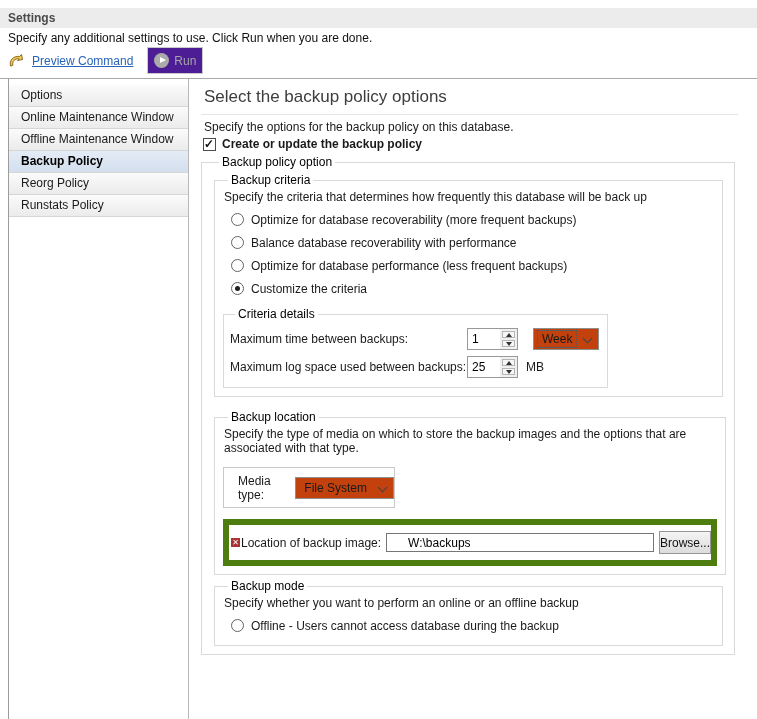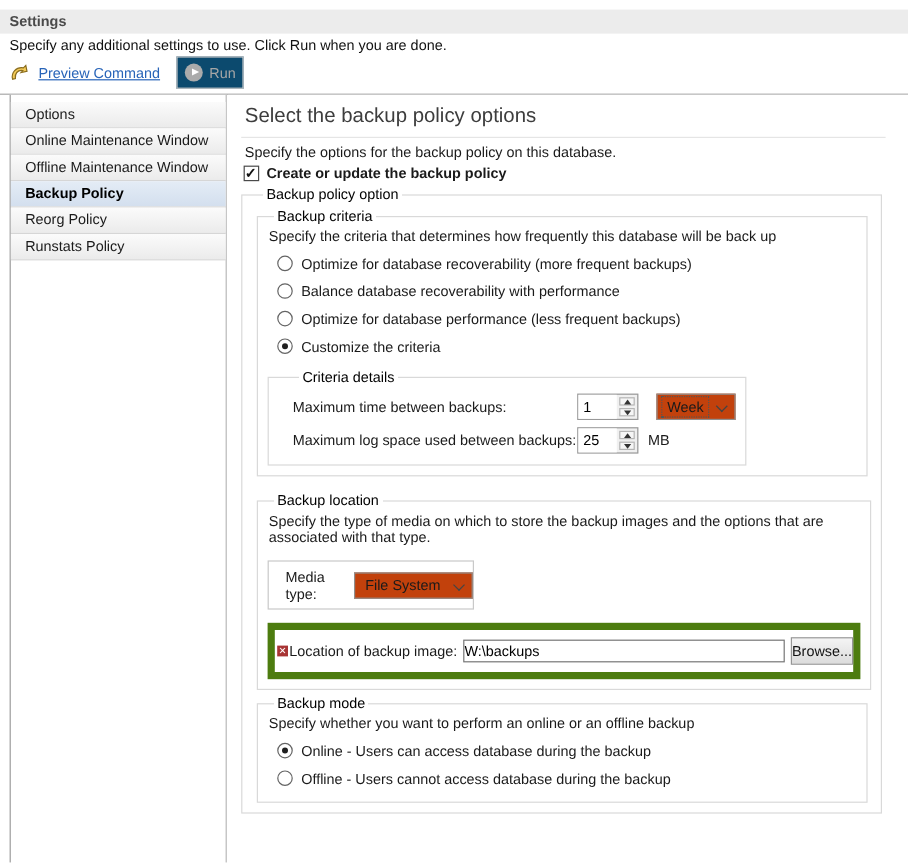--- a/index.html
+++ b/index.html
@@ -7,21 +7,21 @@
   body { font-family: "Liberation Sans", sans-serif; font-size: 12px; color:#1a1a1a; }
   .screen { position:relative; width:757px; height:719px; background:#fff; overflow:hidden; }
 
   
   .settings-band { position:absolute; top:8px; left:0; right:0; height:20px; background:#ececec;
                    line-height:20px; padding-left:8px; font-weight:bold; color:#4a4a4a; }
   .page-desc { position:absolute; top:31px; left:8px; color:#111; }
   .toolbar { position:absolute; top:47px; left:8px; height:27px; display:flex; align-items:center; }
   .preview-icon { width:18px; height:16px; display:inline-block; margin-right:6px; }
   .preview-link { color:#2864b8; text-decoration:underline; cursor:pointer; }
-  .run-btn { margin-left:14px; width:56px; height:27px; background:#0c4a6e; border:1px solid #c9c9c9;
+  .run-btn { margin-left:14px; width:56px; height:27px; background:#4c1d95; border:1px solid #c9c9c9;
              display:flex; align-items:center; justify-content:center; gap:5px; color:#a6a6a6;
              font-family:"Liberation Sans",sans-serif; font-size:12px; }
   .run-icon { width:15px; height:15px; border-radius:50%; background:#ababab; position:relative; flex:0 0 auto; }
   .run-icon::after { content:""; position:absolute; left:6px; top:4px; border-left:6px solid #fff;
                      border-top:3.5px solid transparent; border-bottom:3.5px solid transparent; }
   .hdivider { position:absolute; top:78px; left:0; right:0; height:1px; background:#a8a8a8; }
 
   
   .sidebar { position:absolute; left:8px; top:79px; width:181px; bottom:0; background:#fff;
              border-left:1px solid #9c9c9c; border-right:1px solid #b8b8b8; padding-top:6px; }
@@ -42,21 +42,21 @@
   legend { padding:0 3px; margin-left:5px; color:#000000; }
   .outer { position:absolute; top:76px; left:11px; width:532px; padding:0 8px 8px 12px; }
   .grp { width:509px; margin-top:4px; padding:1px 8px 8px 8px; }
   .grp-desc { margin:2px 0 4px 1px; }
   .grp-desc.wrap { width:492px; }
 
   .radio-row { display:flex; align-items:center; gap:7px; height:23px; margin-left:8px; cursor:pointer; }
   .radio { width:13px; height:13px; border:1px solid #646464; border-radius:50%; background:#fff; position:relative; flex:0 0 auto; }
   .radio.on::after { content:""; position:absolute; left:3px; top:3px; width:5px; height:5px; border-radius:50%; background:#1f1f1f; }
 
-  .details { width:372px; margin-top:7px; padding:2px 8px 8px 20px; }
+  .details { width:372px; margin-top:7px; padding:2px 8px 8px 6px; }
   .detail-row { display:flex; align-items:center; margin-top:4px; height:24px; }
   .detail-label { width:237px; flex:0 0 auto; }
 
   .spinbox { display:inline-flex; height:22px; border:1px solid #999; background:#f0f0f0; align-items:stretch; }
   .spin-input { width:32px; border:none; outline:none; padding:0 4px; font-family:"Liberation Sans",sans-serif; font-size:12px; background:#fff; }
   .spin-btns { width:17px; display:flex; flex-direction:column; padding:2px; gap:2px; }
   .spin-btn { flex:1; background:#f6f6f6; border:1px solid #b5b5b5; display:flex; align-items:center; justify-content:center; cursor:pointer; }
   .spin-btn.up::after { content:""; border-left:3px solid transparent; border-right:3px solid transparent; border-bottom:4px solid #333; }
   .spin-btn.down::after { content:""; border-left:3px solid transparent; border-right:3px solid transparent; border-top:4px solid #333; }
 
@@ -71,21 +71,21 @@
   .unit { margin-left:8px; }
 
   .media-panel { margin-top:12px; width:172px; height:41px; border:1px solid #c9c9c9;
                  display:flex; align-items:center; padding-left:14px; gap:7px; }
   .loc-panel { margin-top:11px; width:494px; height:47px; border:6px solid #4d7c0f;
                display:flex; align-items:center; padding-left:2px; }
   .err-icon { width:9px; height:9px; background:#a83434; position:relative; flex:0 0 auto; }
   .err-icon::after { content:"✕"; position:absolute; left:0; top:0; width:9px; height:9px;
                      color:#fff; font-size:8px; line-height:9px; text-align:center; }
   .loc-label { margin:0 5px 0 1px; white-space:nowrap; }
-  .loc-input { width:300px; height:19px; border:1px solid #767676; padding:0 0;
+  .loc-input { width:300px; height:19px; border:1px solid #767676; padding:0 21px;
                font-family:"Liberation Sans",sans-serif; font-size:12px; }
   .browse-btn { margin-left:5px; width:56px; height:23px; background:linear-gradient(#f4f4f4,#dcdcdc);
                 border:1px solid #969696; font-family:"Liberation Sans",sans-serif; font-size:12px; color:#111; }
   .mode-rows { margin-top:3px; }
 </style>
 </head>
 <body>
 
 <div class="screen">
 
@@ -200,24 +200,20 @@
           <input class="loc-input" value="W:\backups" style="">
           <button class="browse-btn">Browse...</button>
         </div>
       </fieldset>
 
       <fieldset class="grp" style="">
         <legend>Backup mode</legend>
         <div class="grp-desc">Specify whether you want to perform an online or an offline backup</div>
         <div class="mode-rows">
           <div class="radio-row">
-            <span class="radio on"></span>
-            <span>Online - Users can access database during the backup</span>
-          </div>
-          <div class="radio-row">
             <span class="radio"></span>
             <span>Offline - Users cannot access database during the backup</span>
           </div>
         </div>
       </fieldset>
 
     </fieldset>
   </div>
 </div>
 

